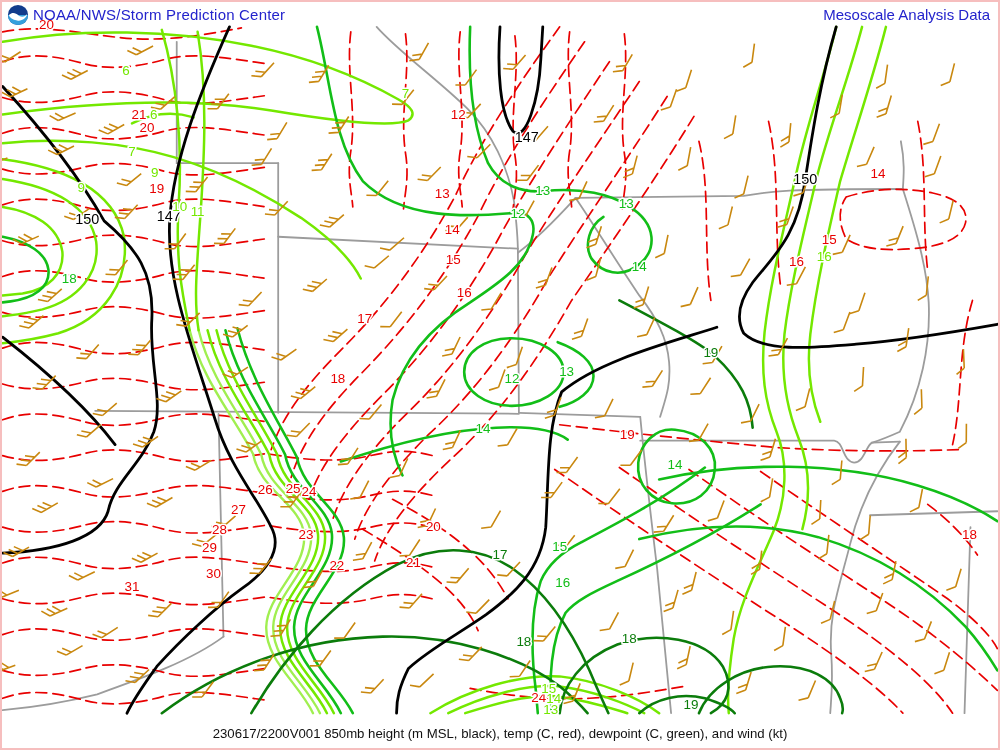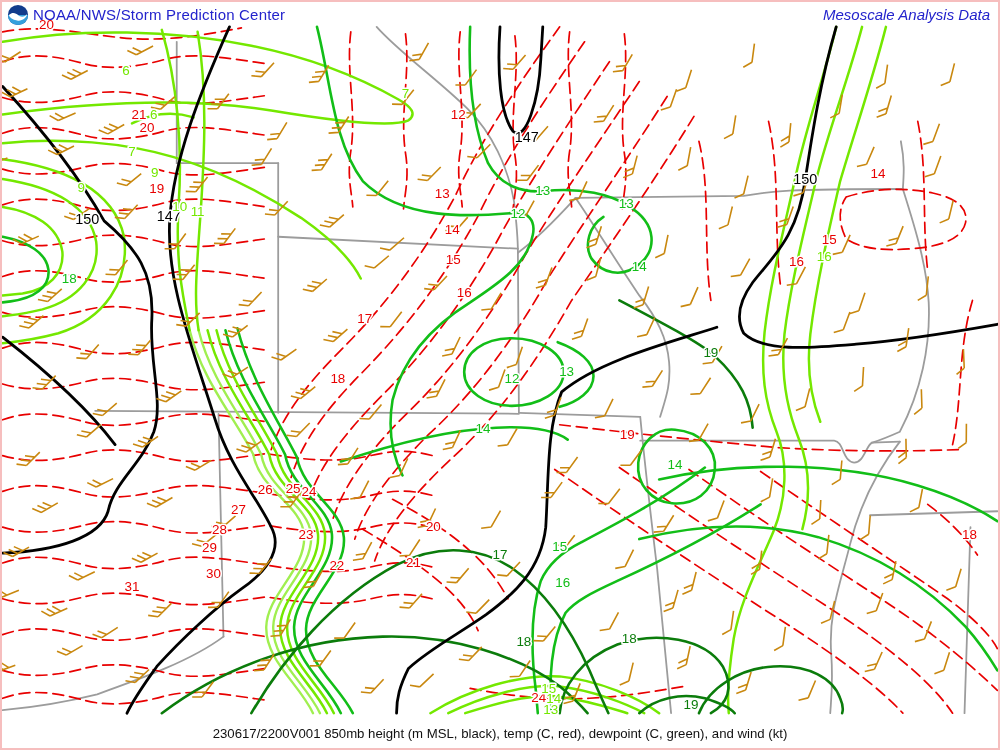--- a/index.html
+++ b/index.html
@@ -8,21 +8,21 @@
     border:2px solid #f6bebe;box-sizing:border-box;overflow:hidden;
     font-family:"Liberation Sans",sans-serif;
   }
   .hdr{position:absolute;top:0;left:0;width:100%;height:26px;z-index:5;}
   .logo{position:absolute;left:5px;top:2px;width:22px;height:22px;}
   .site-title{
     position:absolute;left:31px;top:4px;font-size:15px;color:#2323cc;
     letter-spacing:0.2px;white-space:nowrap;
   }
   .product-title{
-    position:absolute;right:8px;top:4px;font-size:15px;color:#2323cc;white-space:nowrap;font-style:italic;
+    position:absolute;right:8px;top:4px;font-size:15px;color:#2323cc;white-space:nowrap;
   }
   .map-svg{position:absolute;left:0;top:0;width:996px;height:746px;}
   .caption{
     position:absolute;bottom:7px;left:0;width:100%;text-align:center;
     font-size:13.2px;color:#111;z-index:5;white-space:nowrap;margin-top:33px;
   }
   svg text.lbl{
     font-family:"Liberation Sans",sans-serif;font-size:13.5px;font-weight:500;
     paint-order:stroke;stroke:#ffffff;stroke-width:3.2px;stroke-linejoin:round;
   }

